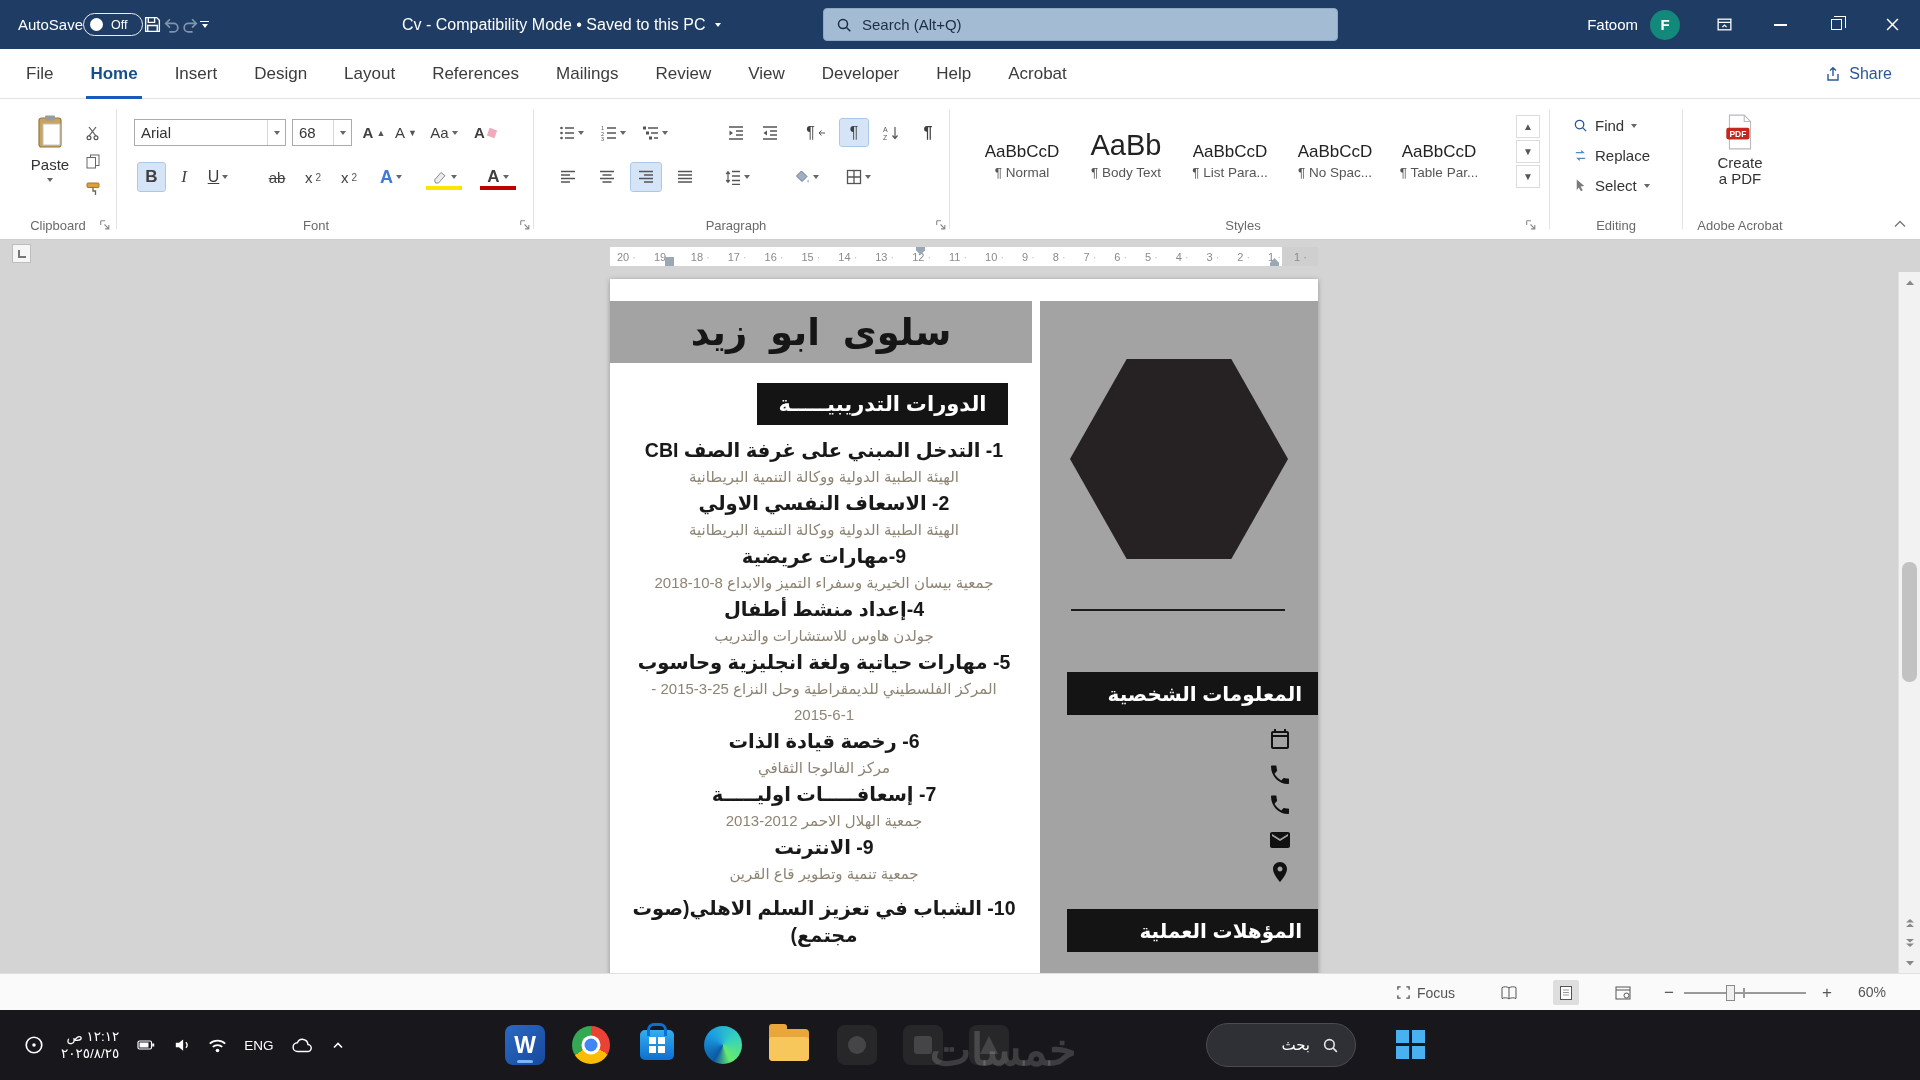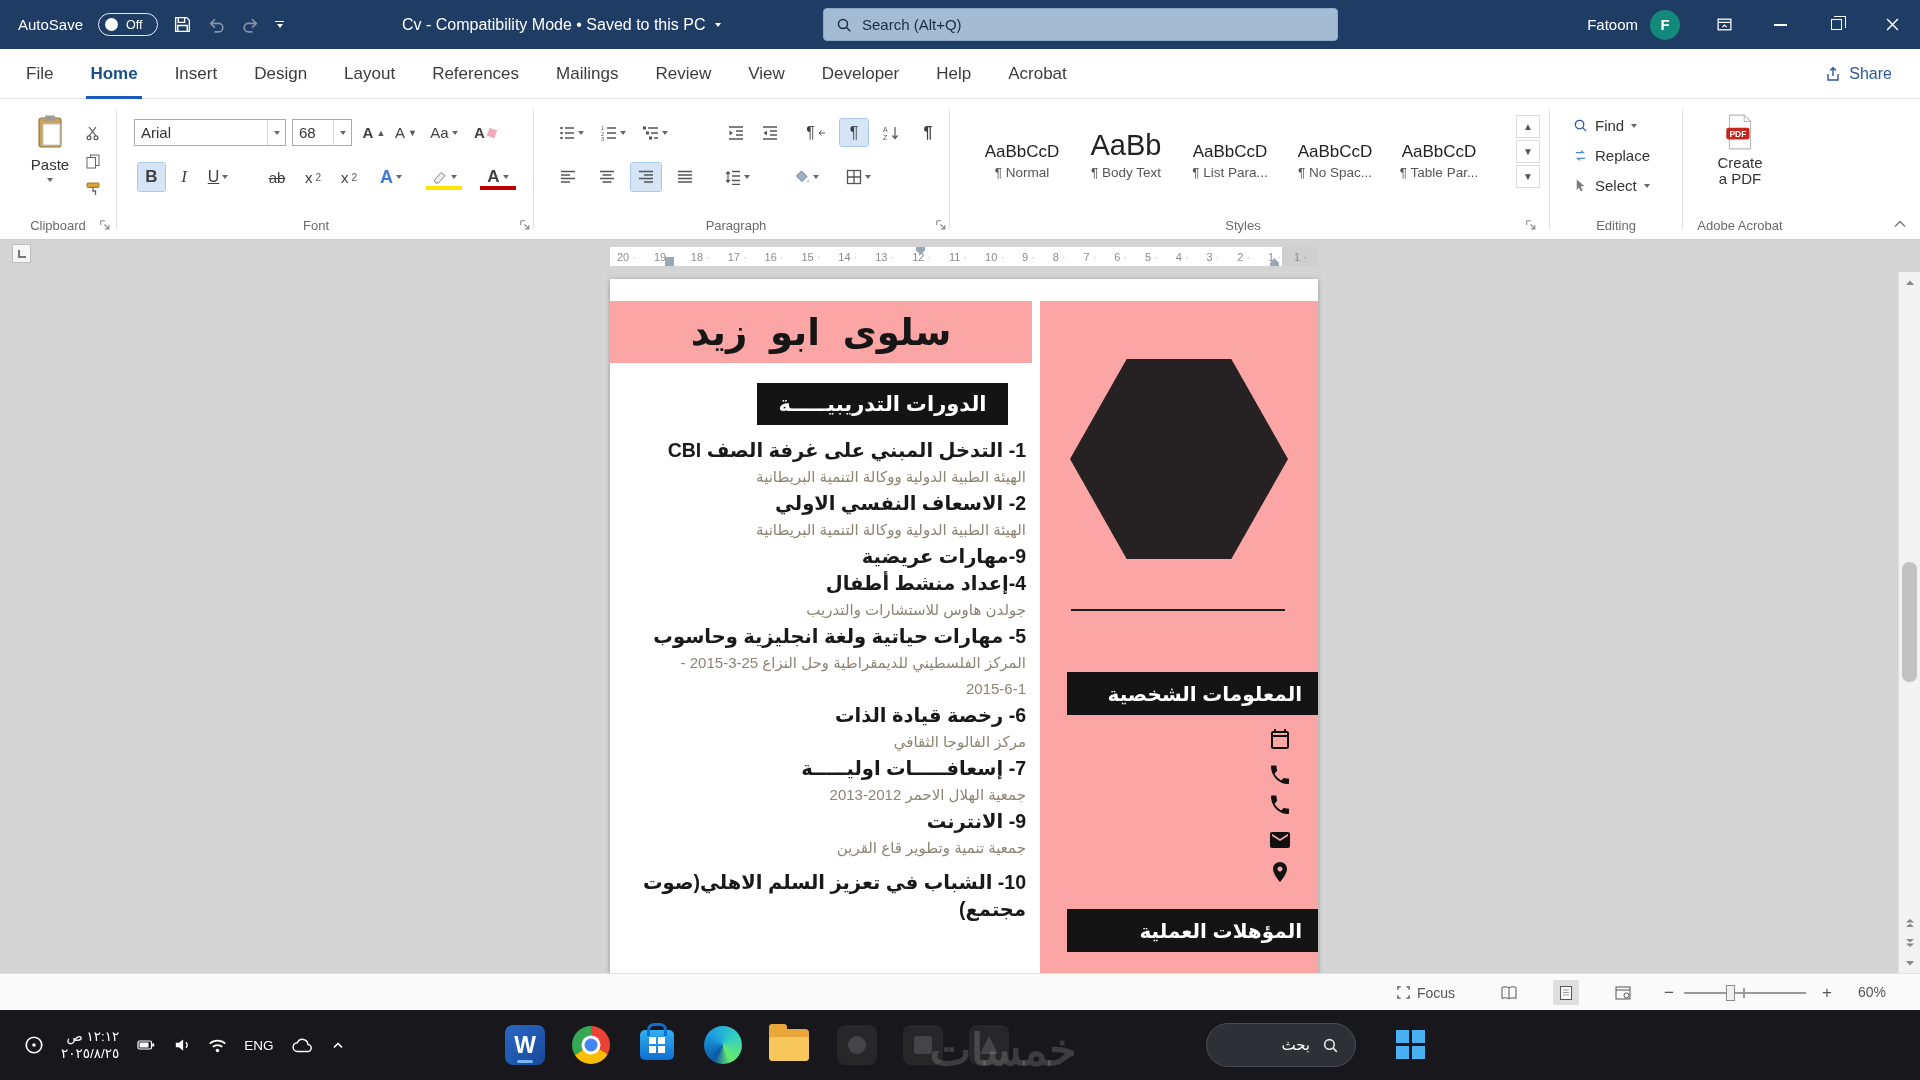--- a/index.html
+++ b/index.html
@@ -5,21 +5,21 @@
 *{margin:0;padding:0;box-sizing:border-box;font-family:"Liberation Sans","DejaVu Sans",sans-serif}
 html,body{width:1920px;height:1080px;overflow:hidden;background:#d4d4d4}
 .app{position:relative;width:1920px;height:1080px;background:#d4d4d4}
 .ab{position:absolute}
 button{background:none;border:none;font:inherit;color:inherit;padding:0;cursor:default}
 svg{display:block}
 .chev{width:0;height:0;border-left:3.5px solid transparent;border-right:3.5px solid transparent;border-top:4px solid currentColor;display:inline-block}
 
 
 .titlebar{position:absolute;inset:0 0 auto 0;height:49px;background:#1e3c64;color:#fff}
-.tb-left{position:absolute;left:18px;top:0;height:49px;display:flex;align-items:center;gap:15px}
+.tb-left{position:absolute;left:18px;top:0;height:49px;display:flex;align-items:center;}
 .tb-txt{font-size:15px}
 .toggle{width:60px;height:23px;border:1px solid rgba(255,255,255,.9);border-radius:12px;display:flex;align-items:center;gap:8px;padding:0 6px}
 .knob{width:13px;height:13px;border-radius:50%;background:#fff}
 .tgl-txt{font-size:12.5px}
 .dim{opacity:.45}
 .tb-title{position:absolute;left:402px;top:0;height:49px;display:flex;align-items:center;gap:9px;font-size:16px}
 .tb-search{position:absolute;left:823px;top:8px;width:515px;height:33px;background:#a3bcd4;border:1px solid #8ea9c4;border-radius:4px;display:flex;align-items:center;gap:10px;padding:0 12px;color:#1c2c44;font-size:15px}
 .tb-right{position:absolute;right:0;top:0;height:49px;display:flex;align-items:center}
 .tb-user{font-size:15px}
 .avatar{width:30px;height:30px;border-radius:50%;background:#13897c;display:flex;align-items:center;justify-content:center;font-size:15px;font-weight:bold;margin:0 16px 0 12px}
@@ -61,30 +61,30 @@
 .rulerbar{position:absolute;left:610px;top:7px;width:708px;height:19px;background:#fff}
 .rmargin{position:absolute;top:0;bottom:0;background:#cfcfcf}
 .rnums{position:absolute;left:7px;top:0;width:664px;height:19px;display:flex;justify-content:space-between;align-items:center;font-size:11px;color:#8b8b8b}
 .rnums span::after{content:" ·";color:#bdbdbd}
 .rnum1{position:absolute;left:684px;top:0;height:19px;display:flex;align-items:center;font-size:11px;color:#8b8b8b}
 .mark{position:absolute;background:#9aa7b5}
 
 
 .canvas{position:absolute;top:272px;left:0;right:0;height:701px;background:#d4d4d4;overflow:hidden}
 .page{position:absolute;left:610px;top:7px;width:708px;height:820px;background:#fff;box-shadow:0 1px 5px rgba(0,0,0,.3)}
-.cream{background:#fca5a5}
+.cream{background:#a3a3a3}
 .nameband{position:absolute;left:0;top:22px;width:422px;height:62px;display:flex;align-items:center;justify-content:center}
 .docname{font-family:"DejaVu Sans",sans-serif;font-size:37px;font-weight:bold;color:#161616;direction:rtl;word-spacing:10px}
 .sidecol{position:absolute;left:430px;top:22px;width:278px;height:790px}
 .hexagon{position:absolute;left:30px;top:58px;width:218px;height:200px;background:#262123;clip-path:polygon(26% 0%,74% 0%,100% 50%,74% 100%,26% 100%,0% 50%)}
 .sideline{position:absolute;left:31px;top:308px;width:214px;height:2px;background:#1c1c1c}
 .blackbanner{position:absolute;background:#141414;color:#fff;display:flex;align-items:center;direction:rtl;font-family:"DejaVu Sans",sans-serif;font-weight:bold}
 .sicon{position:absolute;left:228px;width:24px;height:24px;color:#111}
 .trainbanner{position:absolute;left:147px;top:104px;width:251px;height:42px;justify-content:center;font-size:21px}
-.courses{position:absolute;left:8px;top:158px;width:408px;direction:rtl;text-align:right;font-family:"DejaVu Sans",sans-serif;padding-left:4px}
+.courses{position:absolute;left:8px;top:158px;width:408px;direction:rtl;text-align:center;font-family:"DejaVu Sans",sans-serif;padding-left:4px}
 .c-title{font-size:19.5px;font-weight:bold;color:#191919;line-height:27px}
 .c-org{font-size:15px;color:#8d8474;line-height:26px}
 .course:last-child{margin-top:8px}
 
 
 .vscroll{position:absolute;right:0;top:272px;width:22px;height:701px;background:#f2f2f2;border-left:1px solid #e0e0e0}
 .sarrow{position:absolute;left:0;width:22px;height:20px;display:flex;align-items:center;justify-content:center;color:#777}
 .thumb{position:absolute;left:3px;width:15px;border-radius:7px;background:#c2c2c2}
 
 
@@ -565,20 +565,21 @@
           </div>
 
           <div class="course">
             <div class="c-title">2- الاسعاف النفسي الاولي</div>
             <div class="c-org">الهيئة الطبية الدولية ووكالة التنمية البريطانية</div>
 
           </div>
 
           <div class="course">
             <div class="c-title">9-مهارات عريضية</div>
+            <div class="c-org">جمعية بيسان الخيرية وسفراء التميز والابداع 8-10-2018</div>
 
           </div>
 
           <div class="course">
             <div class="c-title">4-إعداد منشط أطفال</div>
             <div class="c-org">جولدن هاوس للاستشارات والتدريب</div>
 
           </div>
 
           <div class="course">

